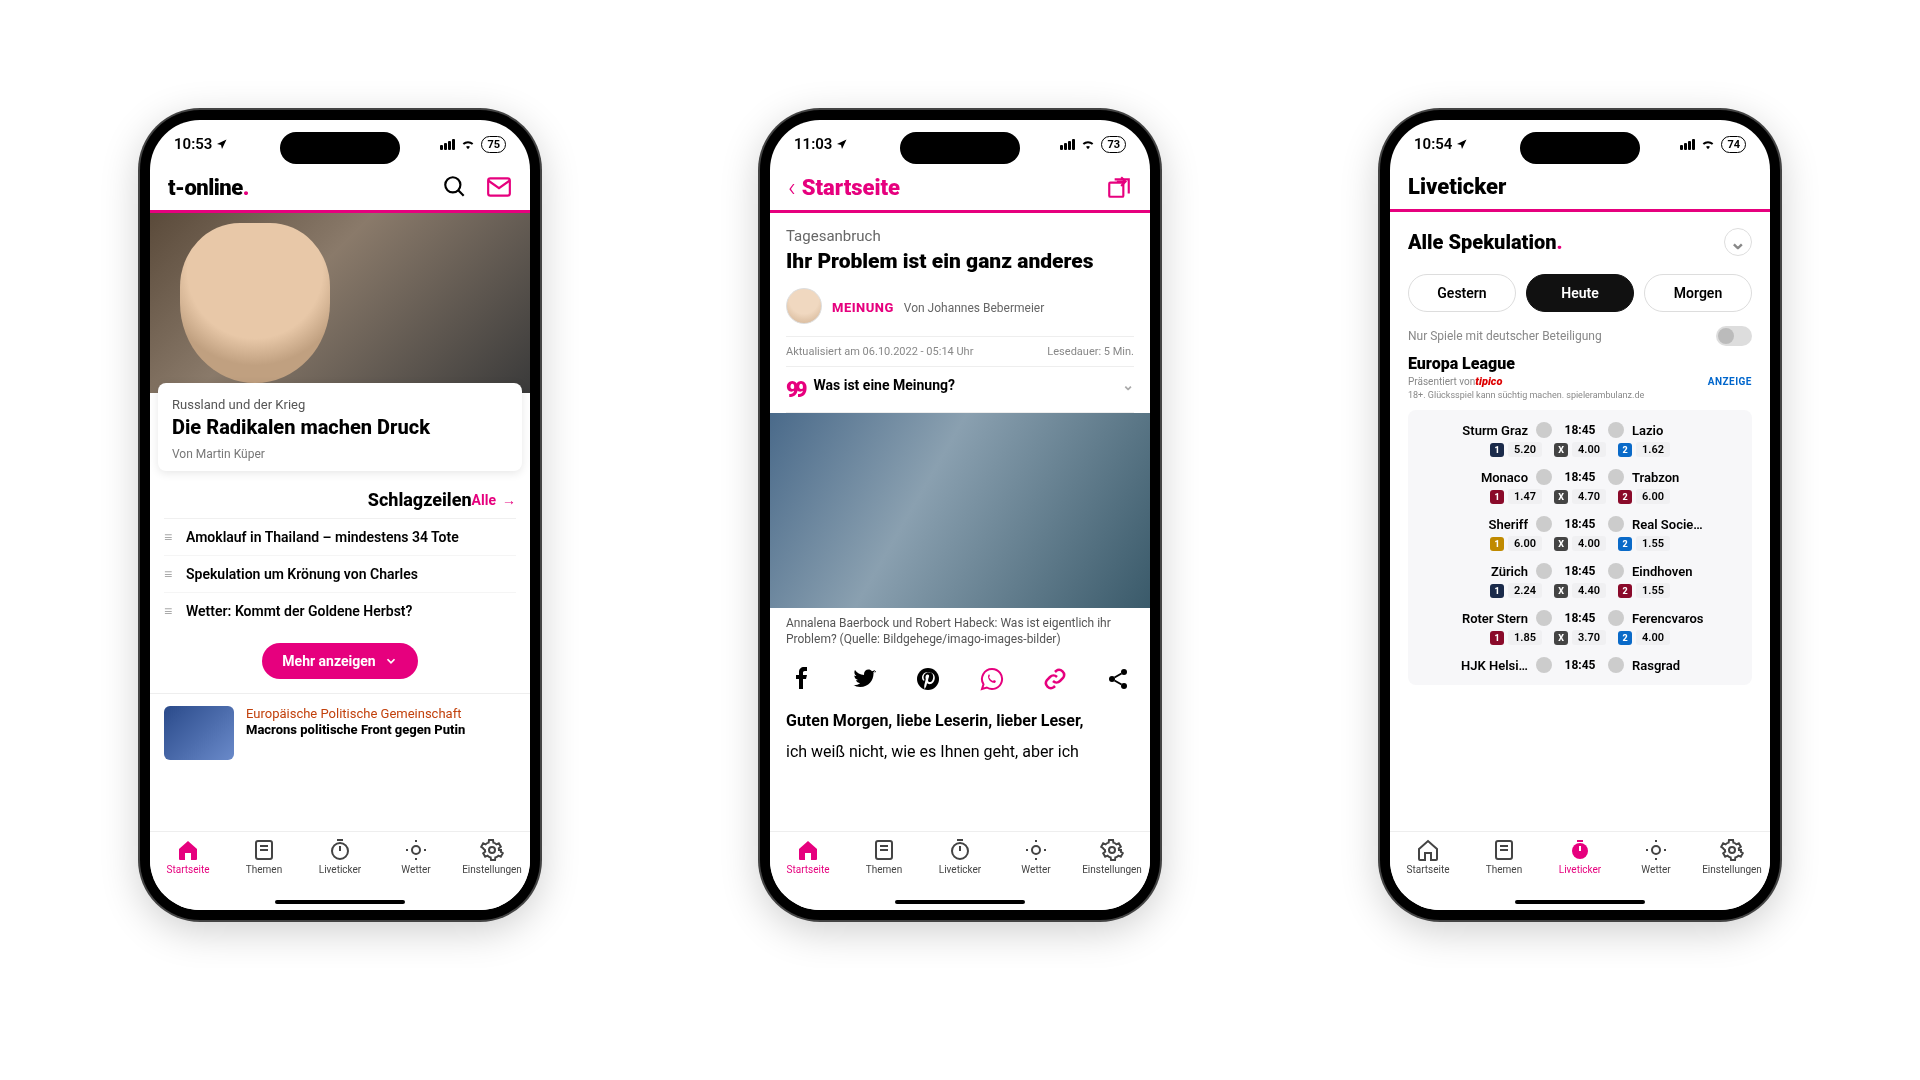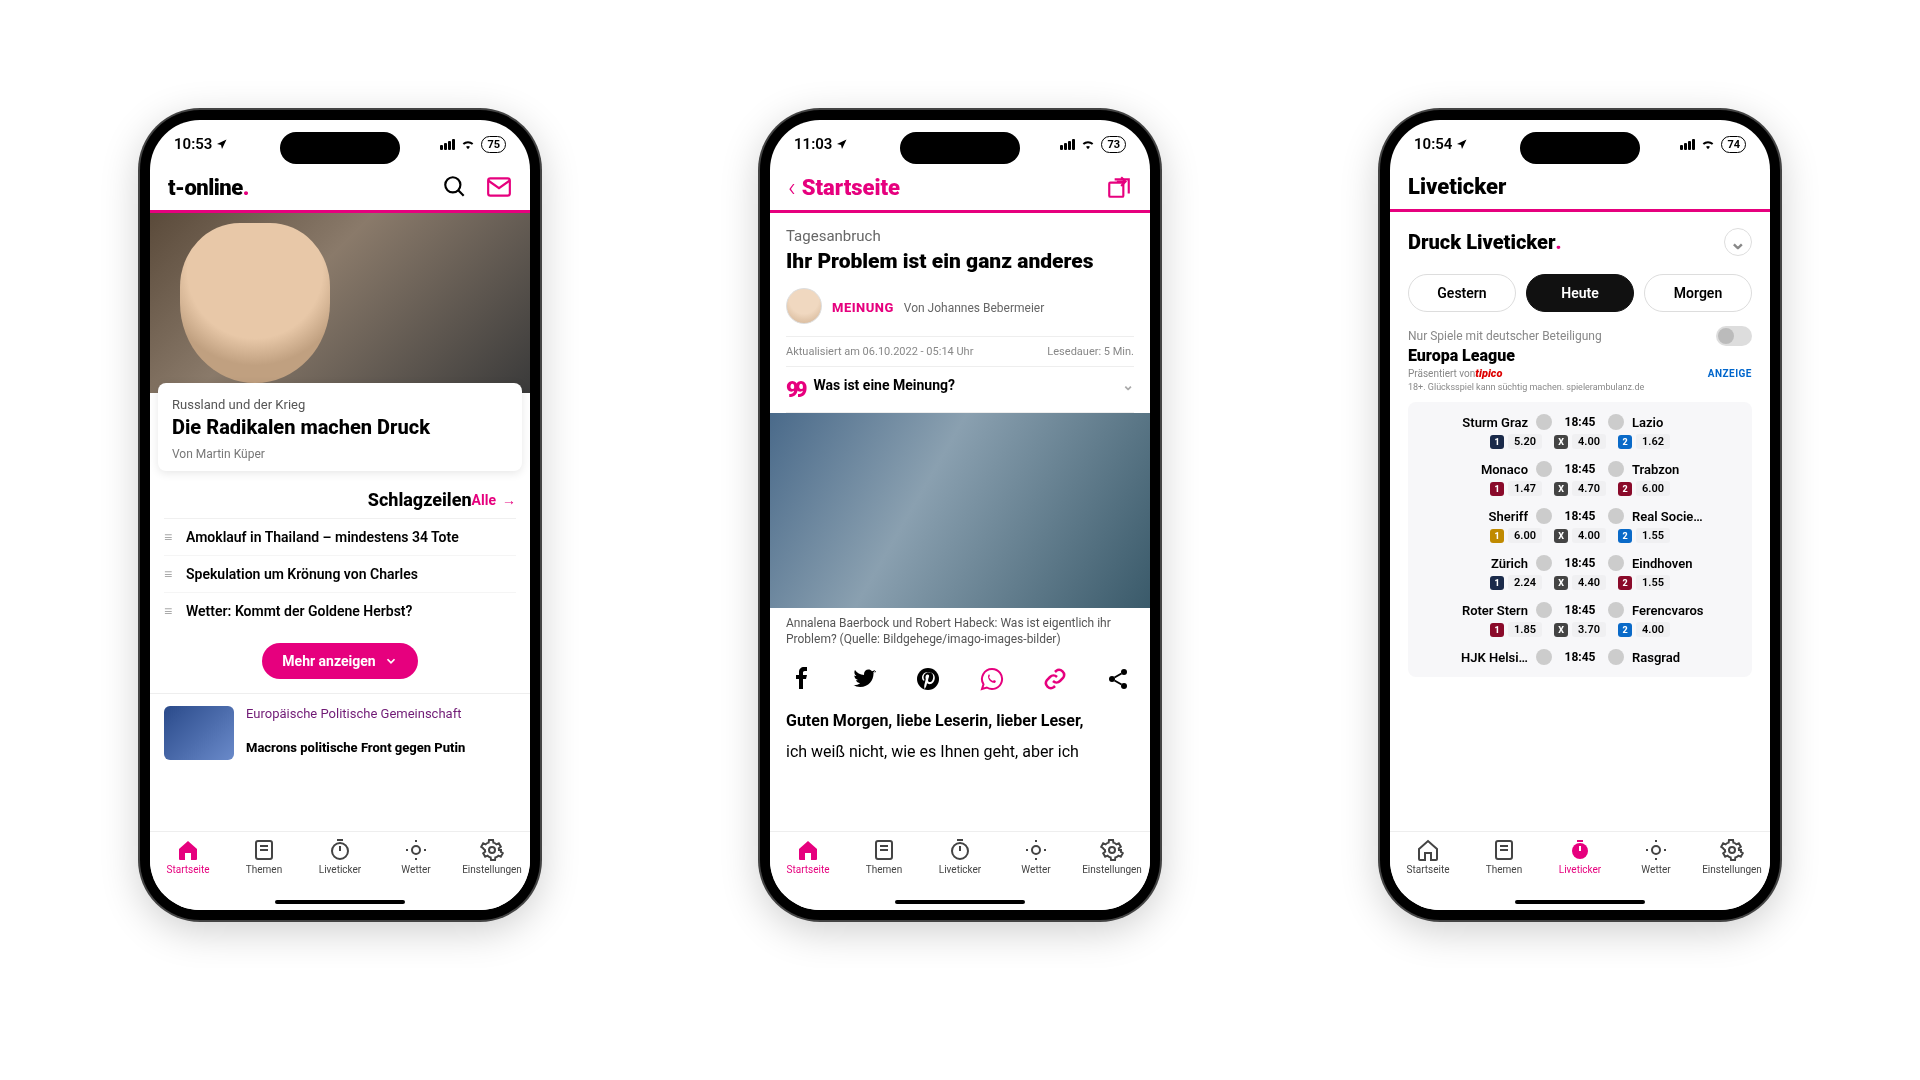--- a/index.html
+++ b/index.html
@@ -32,21 +32,21 @@
   .sect{margin:18px 14px 0 14px;}
   .sect-head{display:flex;align-items:center;justify-content:flex-end;border-bottom:1px solid #f0f0f0;padding-bottom:8px;}
   .sect-head h3{margin:0;font-size:18px;font-weight:800;}
   .alle{color:#e6007e;font-weight:700;font-size:14px;display:flex;align-items:center;gap:6px;}
   .hl{display:flex;align-items:flex-start;gap:8px;padding:10px 0;border-bottom:1px solid #f5f5f5;font-size:14px;font-weight:600;}
   .hl .bul{color:#aaa;font-weight:400;flex-shrink:0;width:14px;}
   .morebtn{margin:14px auto;background:#e6007e;color:#fff;font-weight:700;font-size:14px;border-radius:22px;padding:10px 20px;display:flex;align-items:center;gap:8px;width:fit-content;}
   .hitem{display:flex;gap:12px;padding:12px 14px;border-top:1px solid #eee;}
   .hitem .thumb{width:70px;height:54px;border-radius:6px;background:linear-gradient(135deg,#2a4a8a,#6a8aca);flex-shrink:0;}
   .hitem .txt{font-size:13px;}
-  .hitem .k{color:#701a75;margin-bottom:20px;}
+  .hitem .k{color:#c2410c;margin-bottom:2px;}
   .hitem .t{font-weight:800;line-height:1.15;}
   .tabbar{height:72px;border-top:1px solid #eee;background:#fff;display:flex;justify-content:space-around;align-items:flex-start;padding-top:6px;}
   .tab{display:flex;flex-direction:column;align-items:center;gap:2px;font-size:10px;color:#444;width:20%;}
   .tab.active{color:#e6007e;}
   .tab svg{width:24px;height:24px;}
   .homebar{position:absolute;bottom:6px;left:50%;transform:translateX(-50%);width:130px;height:4px;background:#000;border-radius:4px;}
   
   .back{display:flex;align-items:center;gap:6px;color:#e6007e;}
   .back .chev{font-size:26px;font-weight:300;line-height:1;}
   .p2title{font-size:22px;font-weight:900;}
@@ -69,21 +69,21 @@
   .para.bold{font-weight:700;}
   
   .p3head{padding:6px 18px 10px 18px;font-size:22px;font-weight:900;}
   .p3body{padding:16px 18px;background:#fff;}
   .alllt{font-size:20px;font-weight:900;display:flex;align-items:center;}
   .alllt .dot{color:#e6007e;}
   .alllt .dd{margin-left:auto;width:26px;height:26px;border:1px solid #ddd;border-radius:50%;display:flex;align-items:center;justify-content:center;color:#888;}
   .seg{display:flex;gap:10px;margin:18px 0 14px 0;}
   .seg .b{flex:1;text-align:center;padding:10px 0;border:1px solid #ddd;border-radius:22px;font-size:14px;font-weight:600;background:#fff;}
   .seg .b.active{background:#111;color:#fff;border-color:#111;}
-  .filtrow{display:flex;align-items:center;justify-content:space-between;font-size:12px;color:#888;margin-bottom:0;}
+  .filtrow{display:flex;align-items:center;justify-content:space-between;font-size:12px;color:#888;margin-bottom:8px;}
   .toggle{width:36px;height:20px;background:#ddd;border-radius:20px;position:relative;}
   .toggle::after{content:'';position:absolute;left:2px;top:2px;width:16px;height:16px;background:#bbb;border-radius:50%;}
   .league{font-weight:900;font-size:16px;margin-bottom:2px;}
   .pres{font-size:10px;color:#888;display:flex;align-items:center;}
   .tipico{color:#d00;font-weight:900;font-style:italic;font-size:11px;}
   .anzeige{margin-left:auto;color:#06c;font-weight:700;font-size:10px;letter-spacing:.5px;}
   .disc{font-size:9px;color:#888;margin:2px 0 10px 0;}
   .matches{background:#f7f7f9;border-radius:8px;padding:6px 0;}
   .match{padding:6px 10px;}
   .mr{display:flex;align-items:center;justify-content:center;gap:8px;font-size:13px;}
@@ -395,21 +395,21 @@
         <span class="batt">
               <span>74</span>
             </span>
       </div>
     </div>
     <div class="p3head">Liveticker</div>
     <div class="pinkbar"></div>
     <div class="content">
       <div class="p3body">
         <div class="alllt">
-          <span>Druck Liveticker</span>
+          <span>Alle Spekulation</span>
               <span class="dot">.</span>
           <span class="dd">⌄</span>
         </div>
         <div class="seg">
           <div class="b">Gestern</div>
           <div class="b active">Heute</div>
           <div class="b">Morgen</div>
         </div>
         <div class="filtrow">
           <span>Nur Spiele mit deutscher Beteiligung</span>

